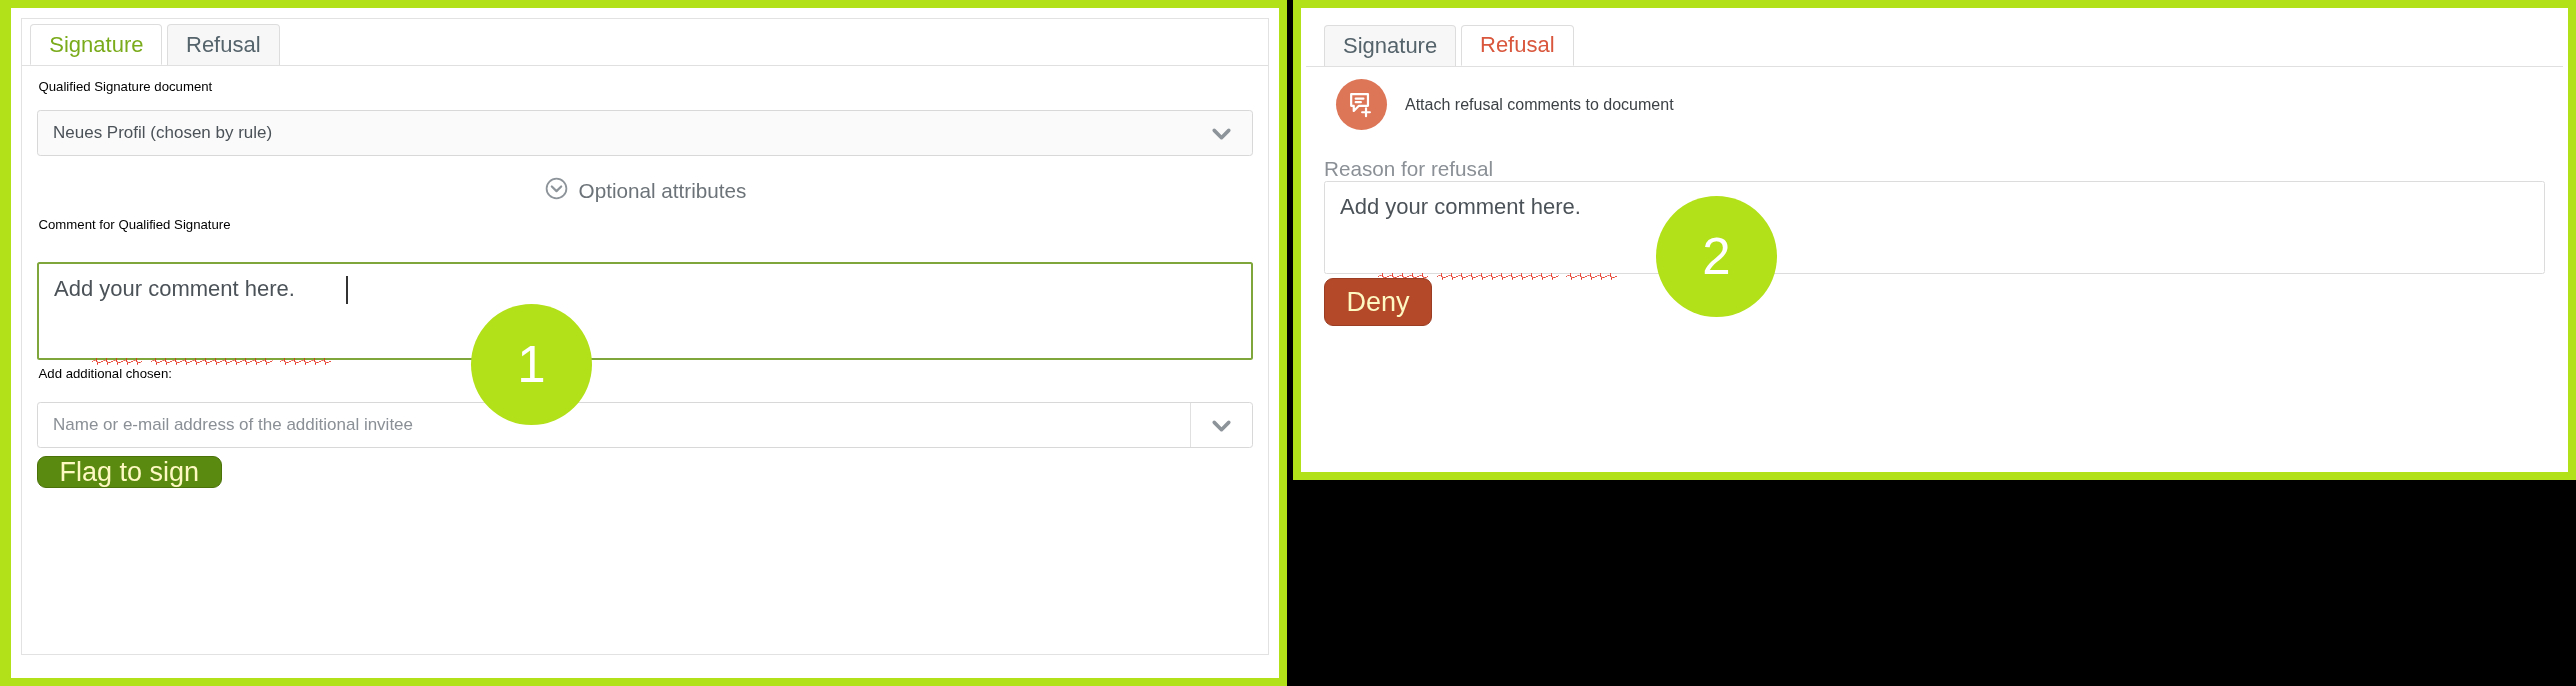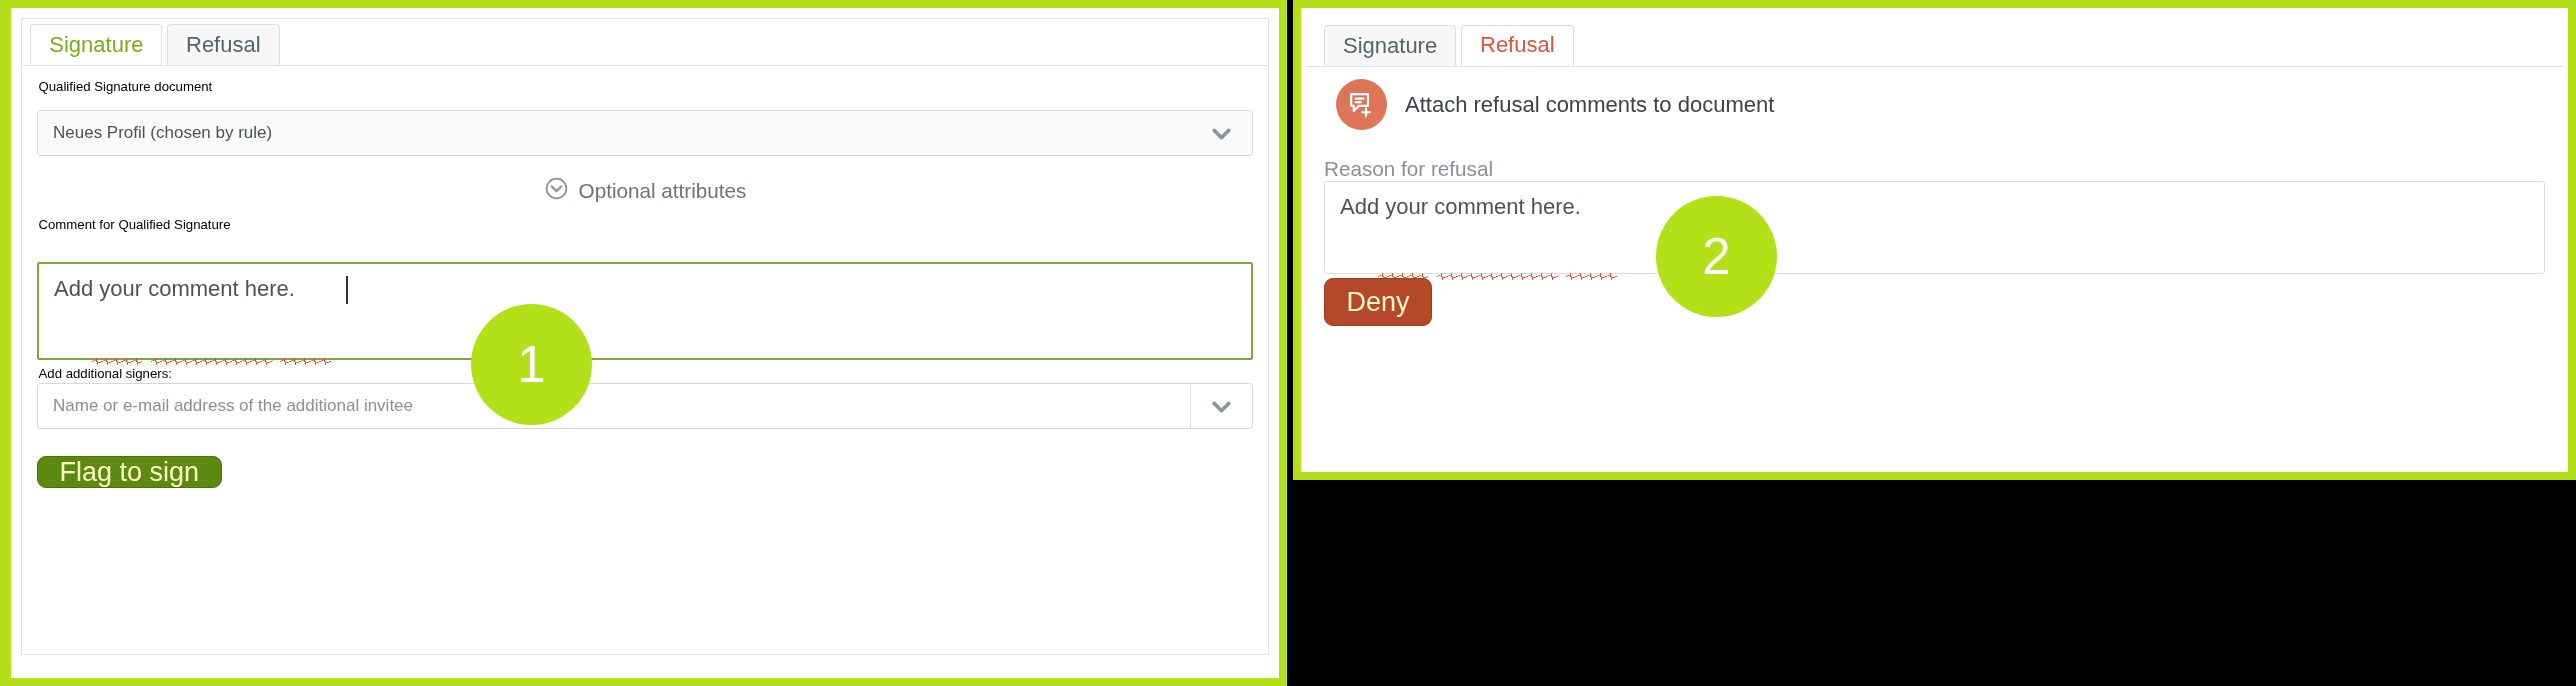--- a/index.html
+++ b/index.html
@@ -148,23 +148,23 @@
       <div style="position:absolute;left:16.5px;top:198px;">Comment for Qualified Signature</div>
 
       <div class="ta focus" style="position:absolute;left:15px;top:230px;right:15px;height:98px;">
         <span class="txt">Add your comment here.</span>
         <span class="sq" style="left:53px;width:50px;"></span>
         <span class="sq" style="left:112px;width:122px;"></span>
         <span class="sq" style="left:241px;width:51px;"></span>
         <span class="caret" style="left:307px;top:11.6px;height:28px;"></span>
       </div>
 
-      <div style="position:absolute;left:16.5px;top:347px;">Add additional signers:</div>
-
-      <div class="select" style="position:absolute;left:15px;top:364px;right:15px;background:#fff;">
+      <div style="position:absolute;left:16.5px;top:347px;">Add additional chosen:</div>
+
+      <div class="select" style="position:absolute;left:15px;top:383px;right:15px;background:#fff;">
         <span class="val" style="color:#8a9096;">Name or e-mail address of the additional invitee</span>
         <span class="chev divided">
           <svg viewBox="0 0 24 24" fill="none" stroke="#8d949a" stroke-width="3.4" stroke-linecap="round" stroke-linejoin="round">
               <polyline points="5,9 12,16 19,9"></polyline>
             </svg>
         </span>
       </div>
 
       <div class="btn btn-sign" style="position:absolute;left:15px;top:437px;">
         <span>Flag to sign</span>
@@ -188,21 +188,21 @@
       <div style="position:absolute;left:30px;top:66px;display:flex;align-items:center;gap:18px;">
         <span class="circ-icon">
           <svg viewBox="0 0 24 24" fill="none" stroke="#fff" stroke-width="1.7" stroke-linecap="round" stroke-linejoin="round">
             <path d="M4 4 h13 v9 h-7 l-4 4 v-4 h-2 z"></path>
             <line x1="7.5" y1="7.5" x2="13.5" y2="7.5"></line>
             <line x1="7.5" y1="10.2" x2="11.5" y2="10.2"></line>
             <line x1="15.5" y1="15" x2="15.5" y2="21"></line>
             <line x1="12.5" y1="18" x2="18.5" y2="18"></line>
           </svg>
         </span>
-        <span style="font-size:22px;color:#3d4246;">Attach refusal comments to document</span>
+        <span style="font-size:16px;color:#3d4246;">Attach refusal comments to document</span>
       </div>
 
       <div class="flabel" style="position:absolute;left:18px;top:124px;">Reason for refusal</div>
 
       <div class="ta plain" style="position:absolute;left:18px;top:155px;right:18px;height:93px;">
         <span class="txt">Add your comment here.</span>
         <span class="sq" style="left:53px;width:50px;"></span>
         <span class="sq" style="left:112px;width:122px;"></span>
         <span class="sq" style="left:241px;width:51px;"></span>
       </div>

